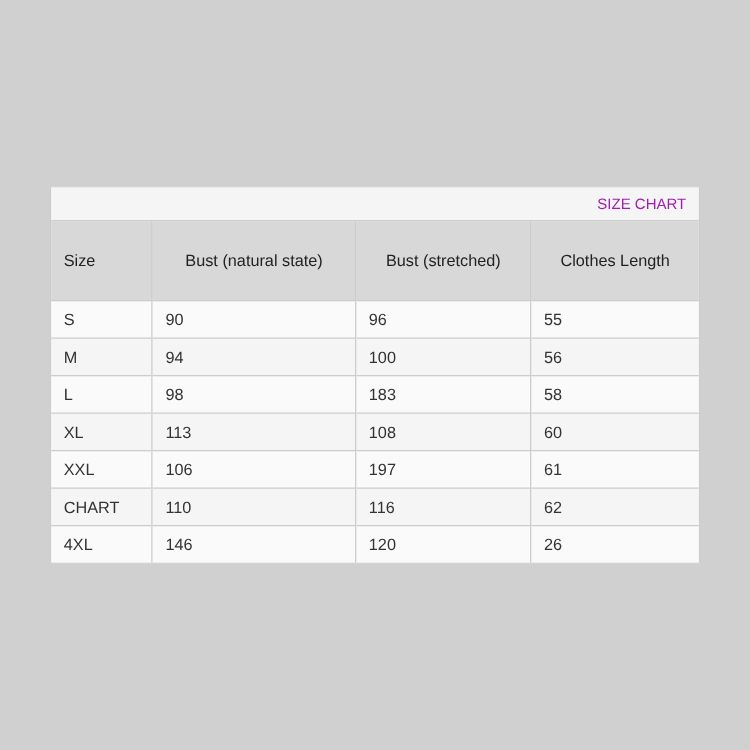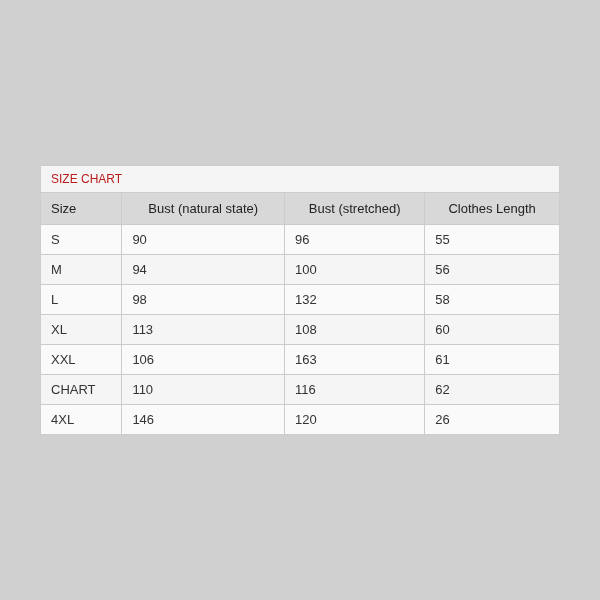--- a/index.html
+++ b/index.html
@@ -21,36 +21,37 @@
 
     .table-container {
       background-color: #f5f5f5;
       border: 1px solid #ccc;
       width: 520px;
     }
 
     .size-chart-title {
       padding: 6px 10px;
       font-size: 12px;
-      color: #b91c1c;
+      color: #a21caf;
       border-bottom: 1px solid #ccc;
       background-color: #f5f5f5;
+      text-align: right;
     }
 
     table {
       width: 100%;
       border-collapse: collapse;
     }
 
     thead tr {
       background-color: #d8d8d8;
     }
 
     thead th {
-      padding: 8px 10px;
+      padding: 24px 10px;
       text-align: center;
       font-weight: normal;
       font-size: 13px;
       color: #222;
       border-right: 1px solid #ccc;
     }
 
     thead th:first-child {
       text-align: left;
       padding-left: 10px;
@@ -109,33 +110,33 @@
         </tr>
         <tr>
           <td>M</td>
           <td>94</td>
           <td>100</td>
           <td>56</td>
         </tr>
         <tr>
           <td>L</td>
           <td>98</td>
-          <td>132</td>
+          <td>183</td>
           <td>58</td>
         </tr>
         <tr>
           <td>XL</td>
           <td>113</td>
           <td>108</td>
           <td>60</td>
         </tr>
         <tr>
           <td>XXL</td>
           <td>106</td>
-          <td>163</td>
+          <td>197</td>
           <td>61</td>
         </tr>
         <tr>
           <td>CHART</td>
           <td>110</td>
           <td>116</td>
           <td>62</td>
         </tr>
         <tr>
           <td>4XL</td>

